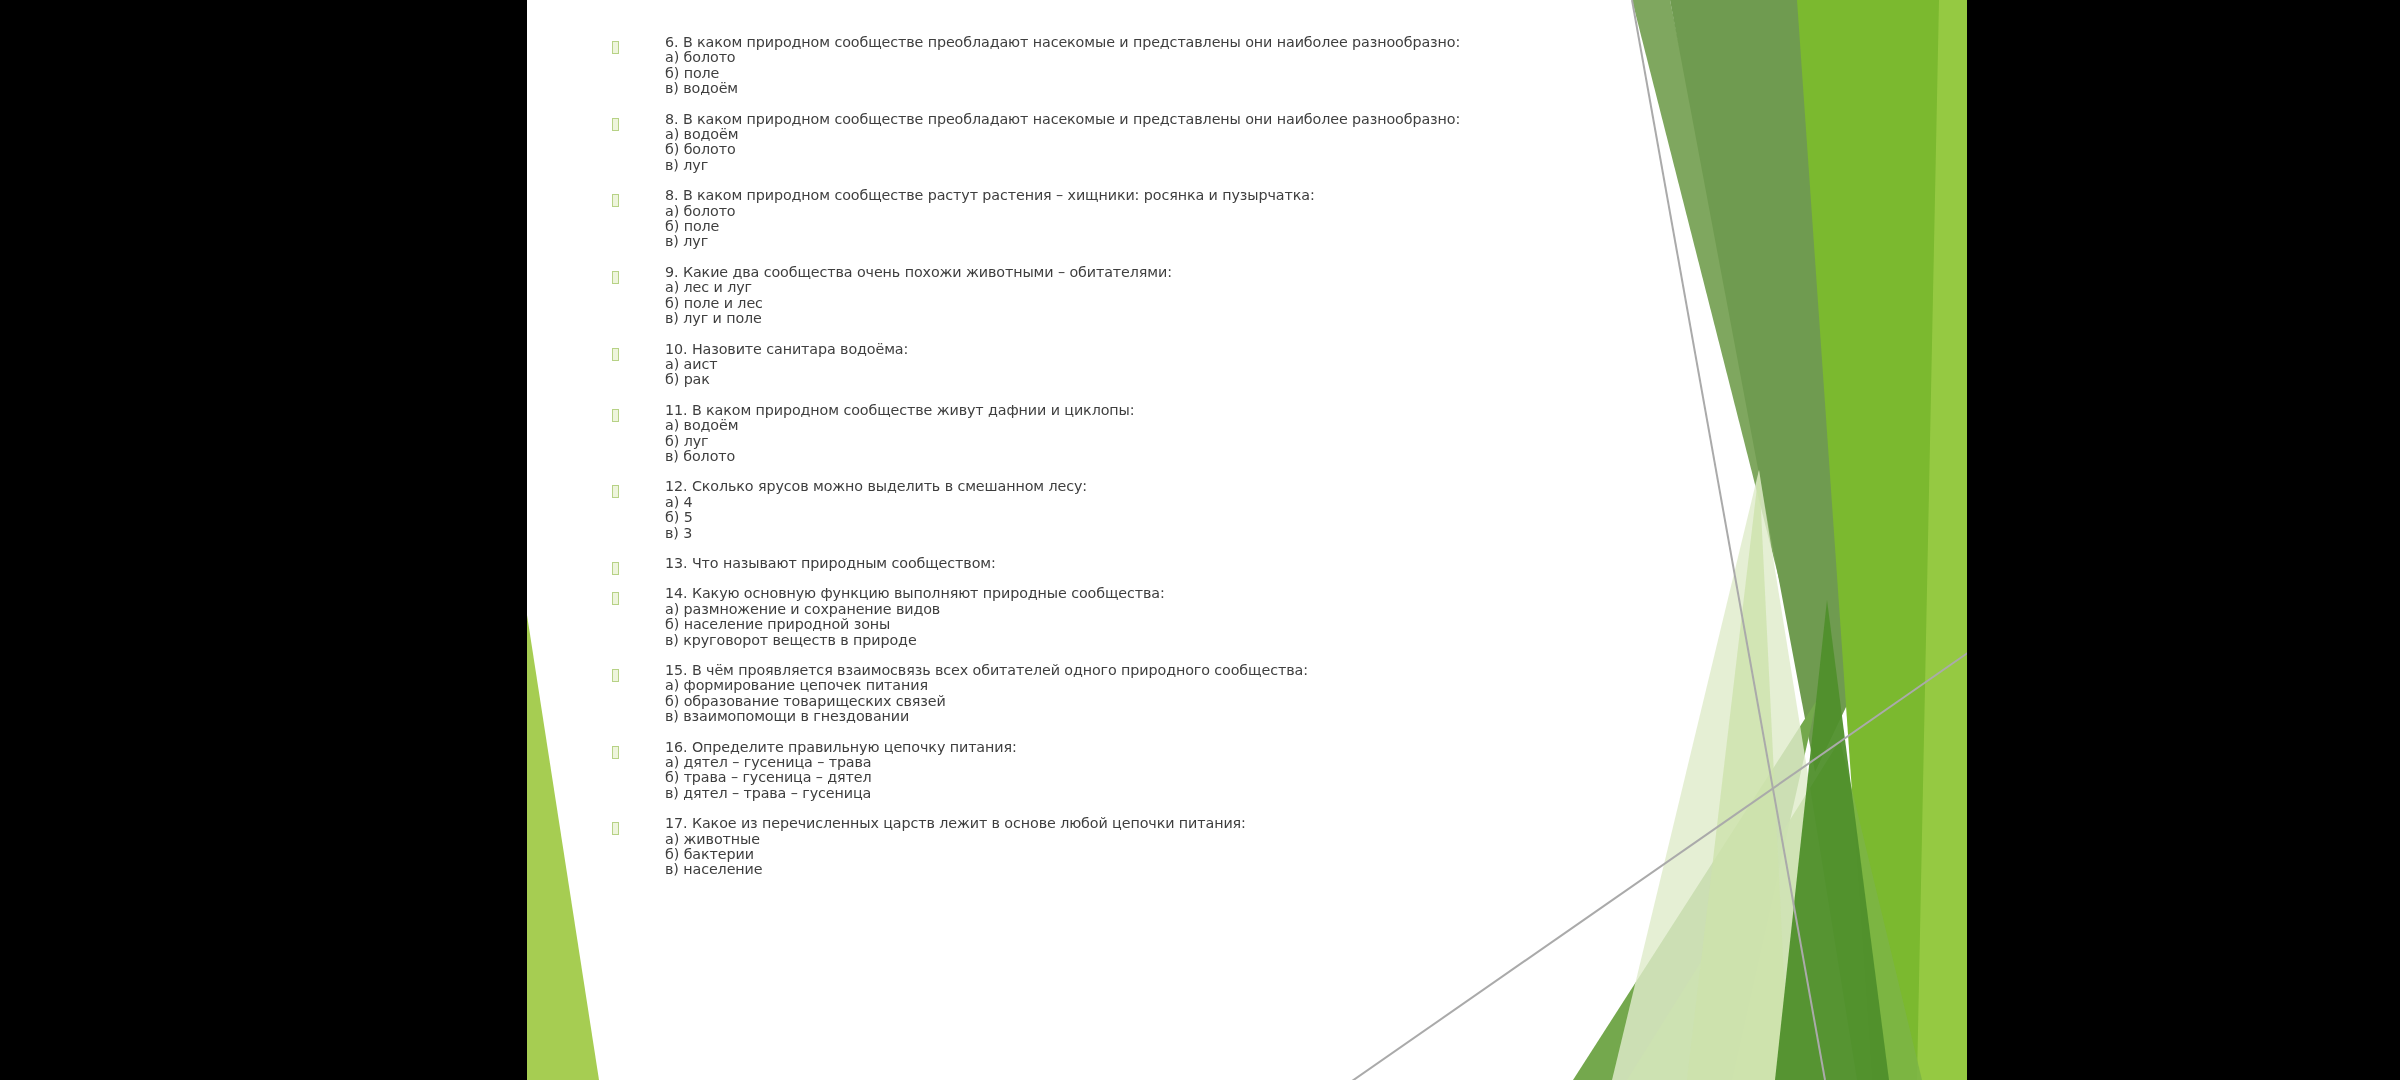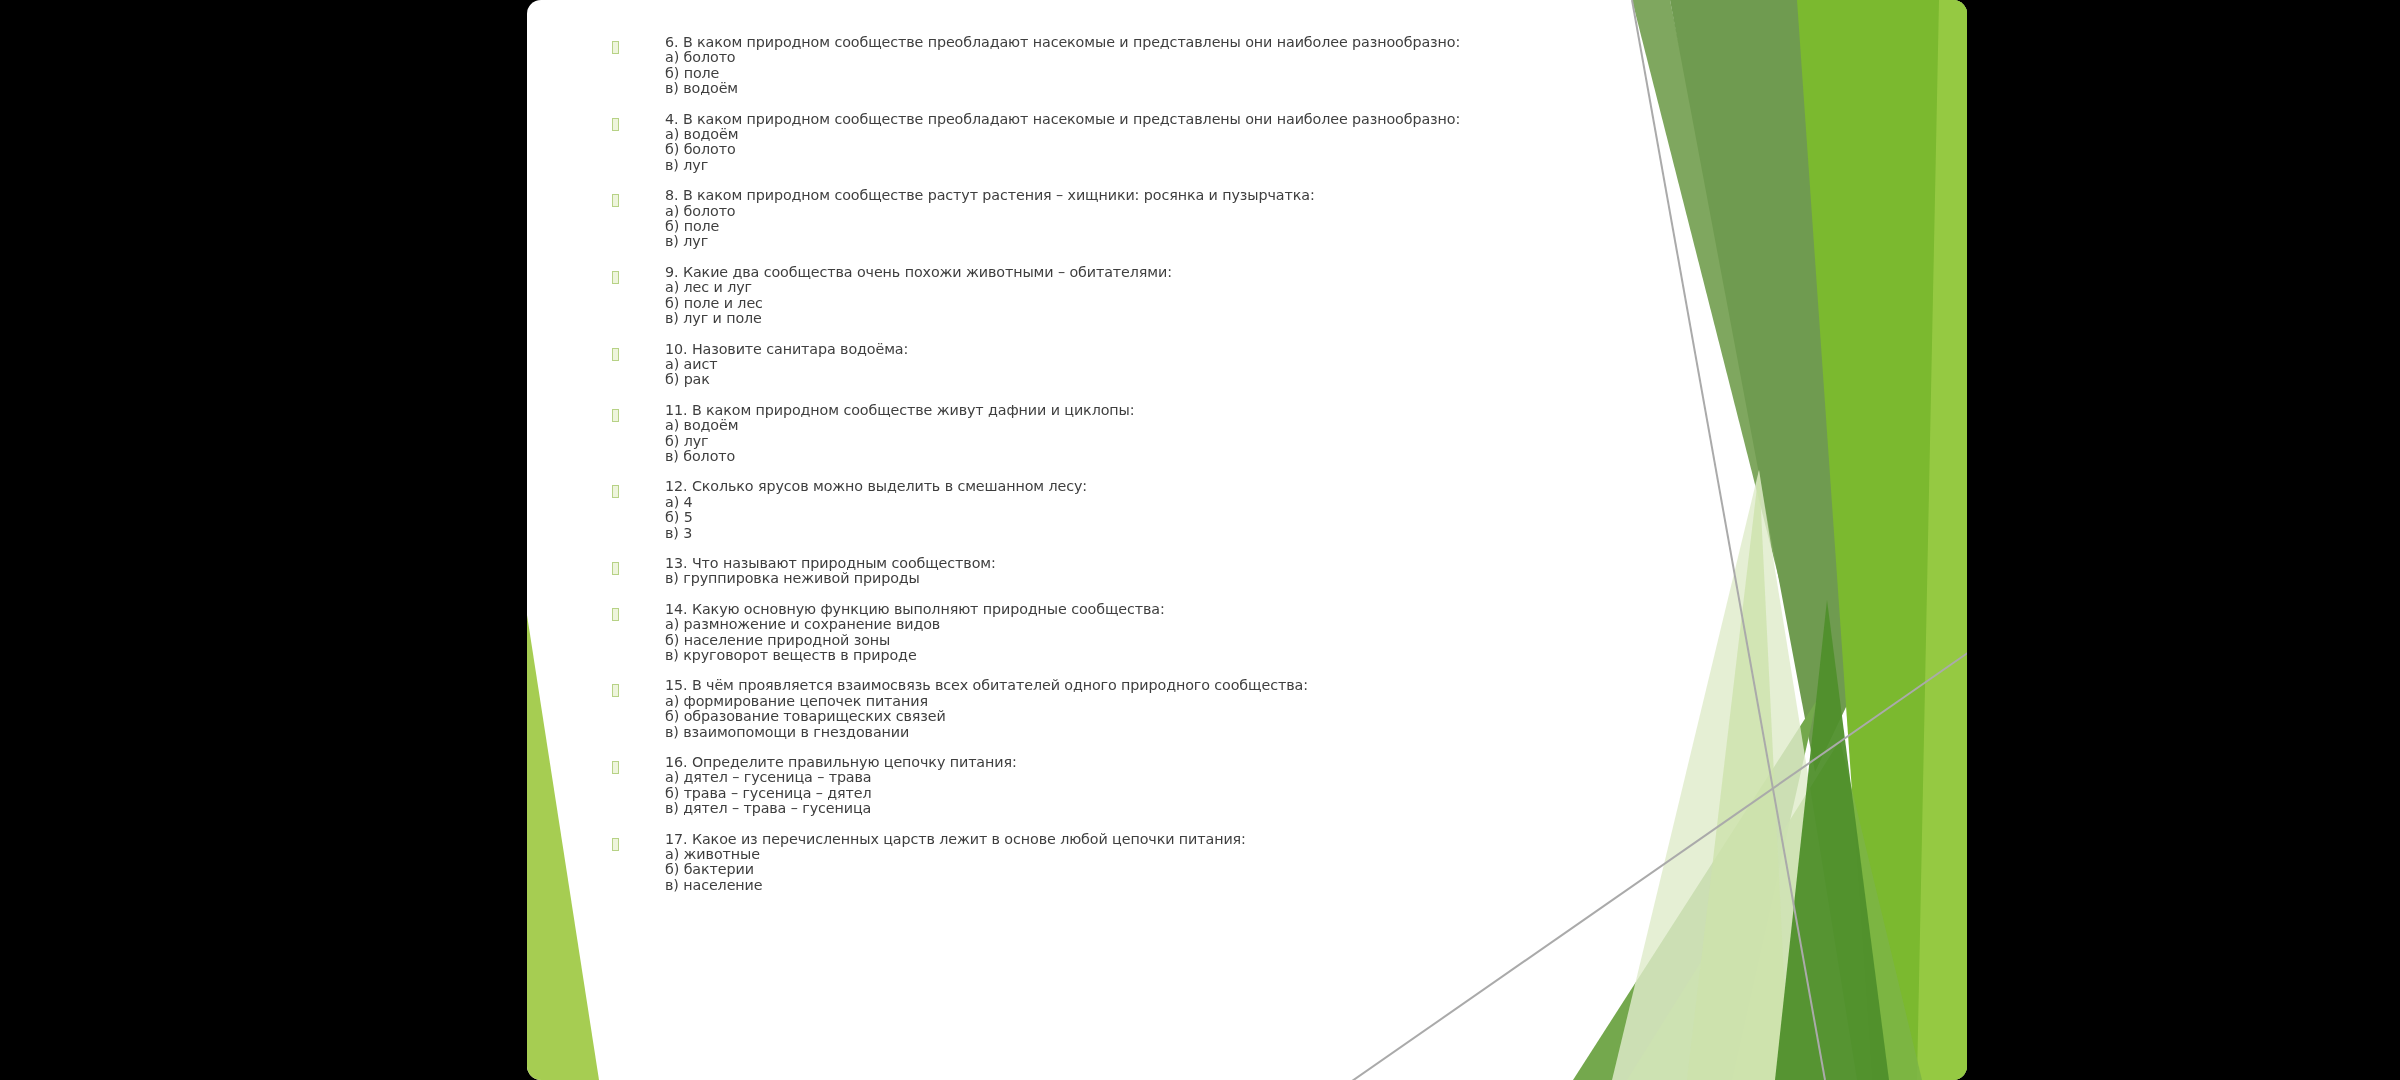--- a/index.html
+++ b/index.html
@@ -3,21 +3,21 @@
 <meta charset="utf-8">
 <style>
   html, body { margin:0; padding:0; }
   body {
     width:2400px; height:1080px; overflow:hidden; position:relative;
     background:#000000;
     font-family:"DejaVu Sans", "Liberation Sans", sans-serif;
   }
   .slide {
     position:absolute; left:527px; top:0; width:1440px; height:1080px;
-    background:#ffffff; overflow:hidden;border-radius:14px;
+    background:#ffffff; overflow:hidden;
   }
   .deco-svg {
     position:absolute; left:0; top:0; width:1440px; height:1080px; z-index:1;
   }
   .quiz {
     position:absolute; left:138px; top:35px; width:1180px; z-index:2;
   }
   .qblock { position:relative; margin-bottom:15px; }
   .bullet {
     position:absolute; left:-53px; top:6px; width:7px; height:13px;
@@ -54,21 +54,21 @@
     <div class="qblock">
       <span class="bullet"></span>
       <div class="qline">6. В каком природном сообществе преобладают насекомые и представлены они наиболее разнообразно:</div>
     <div class="oline">а) болото</div>
         <div class="oline">б) поле</div>
         <div class="oline">в) водоём</div>
       </div>
 
     <div class="qblock">
       <span class="bullet"></span>
-      <div class="qline">4. В каком природном сообществе преобладают насекомые и представлены они наиболее разнообразно:</div>
+      <div class="qline">8. В каком природном сообществе преобладают насекомые и представлены они наиболее разнообразно:</div>
     <div class="oline">а) водоём</div>
         <div class="oline">б) болото</div>
         <div class="oline">в) луг</div>
       </div>
 
     <div class="qblock">
       <span class="bullet"></span>
       <div class="qline">8. В каком природном сообществе растут растения – хищники: росянка и пузырчатка:</div>
     <div class="oline">а) болото</div>
         <div class="oline">б) поле</div>
@@ -102,21 +102,20 @@
       <span class="bullet"></span>
       <div class="qline">12. Сколько ярусов можно выделить в смешанном лесу:</div>
     <div class="oline">а) 4</div>
         <div class="oline">б) 5</div>
         <div class="oline">в) 3</div>
       </div>
 
     <div class="qblock">
       <span class="bullet"></span>
       <div class="qline">13. Что называют природным сообществом:</div>
-        <div class="oline">в) группировка неживой природы</div>
       </div>
 
     <div class="qblock">
       <span class="bullet"></span>
       <div class="qline">14. Какую основную функцию выполняют природные сообщества:</div>
     <div class="oline">а) размножение и сохранение видов</div>
         <div class="oline">б) население природной зоны</div>
         <div class="oline">в) круговорот веществ в природе</div>
       </div>
 

